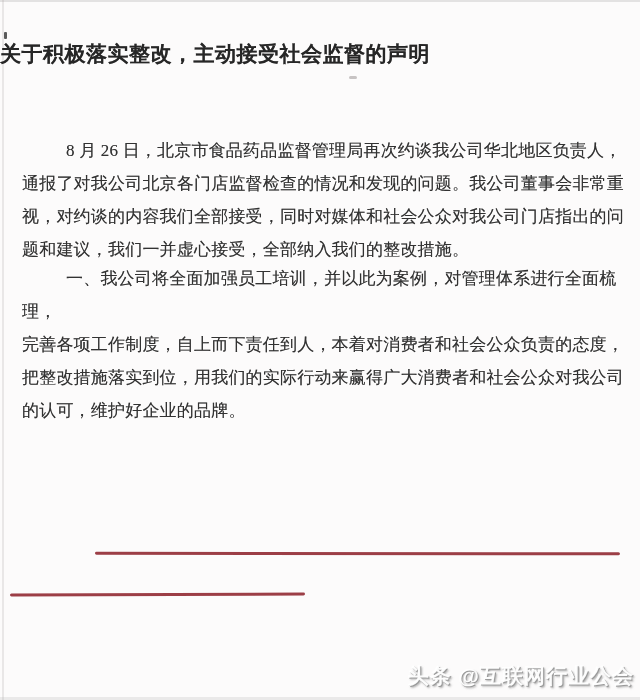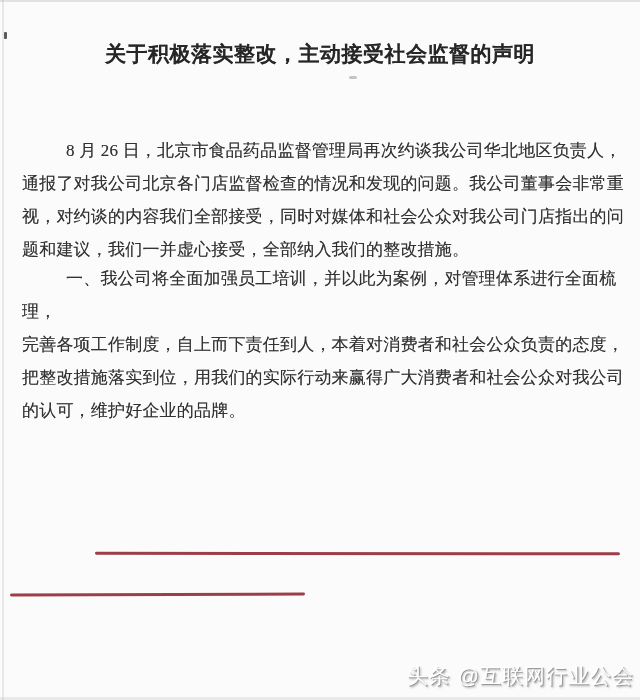--- a/index.html
+++ b/index.html
@@ -41,21 +41,20 @@
     position: absolute; left: 349px; top: 76px;
     width: 8px; height: 3px;
     background: #c7c3c3;
     border-radius: 2px;
   }
   .title {
     position: absolute;
     left: 0; top: 40px;
     width: 640px;
     margin: 0;
-    text-align: center;
     font-size: 21px;
     font-weight: bold;
     letter-spacing: 0.5px;
     color: #262626;
     white-space: nowrap;
     text-shadow: 0 0 0.5px rgba(40,40,40,0.55);
   }
   .para {
     position: absolute;
     left: 10px;
@@ -88,21 +87,21 @@
   .underline-b {
     left: 10px; top: 593px;
     width: 295px; height: 3px;
     transform: rotate(-0.2deg);
   }
   .watermark {
     position: absolute;
     right: 6px; top: 662px;
     font-family: "Liberation Sans", "DejaVu Sans", sans-serif;
     font-size: 21px;
-    font-weight: normal;
+    font-weight: bold;
     letter-spacing: 1px;
     color: rgba(255,255,255,0.96);
     text-shadow:
       1px 1px 0 #9a9a9a,
       2px 2px 2px rgba(140,140,140,0.65),
       -0.5px -0.5px 1px rgba(255,255,255,0.9);
     white-space: nowrap;
   }
 </style>
 </head>

